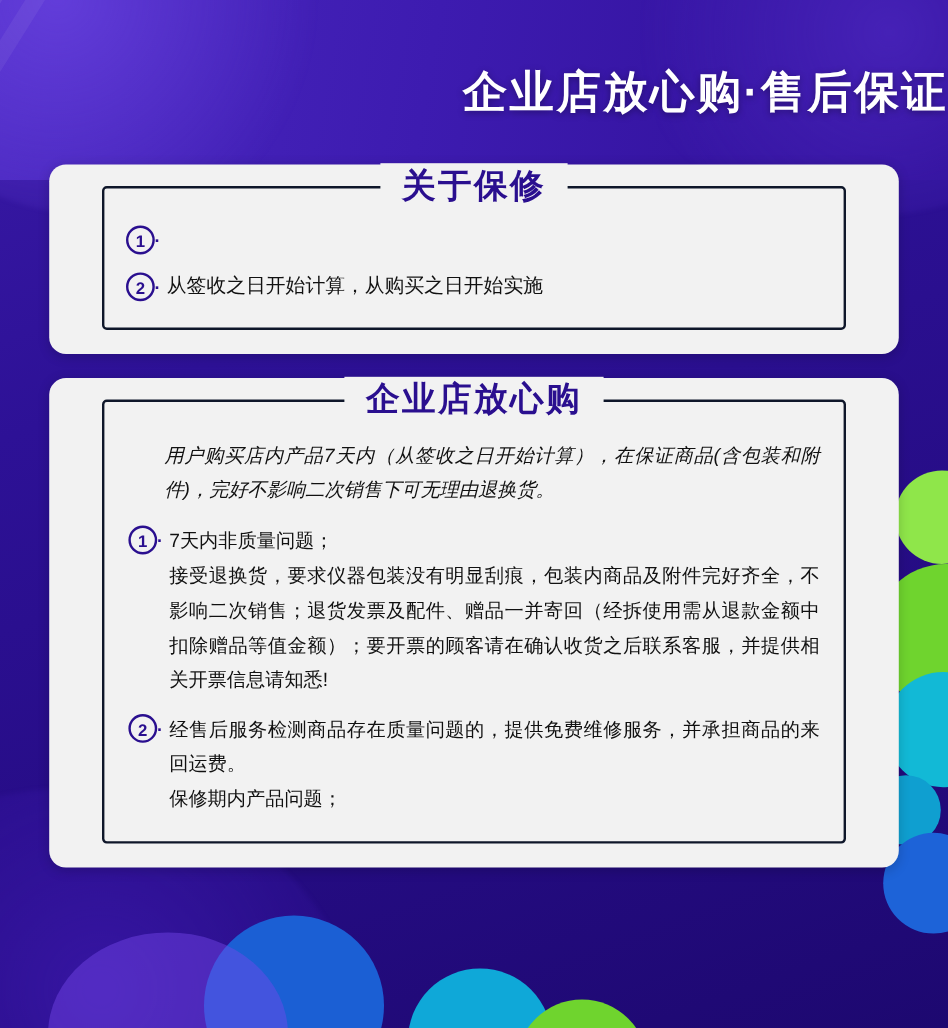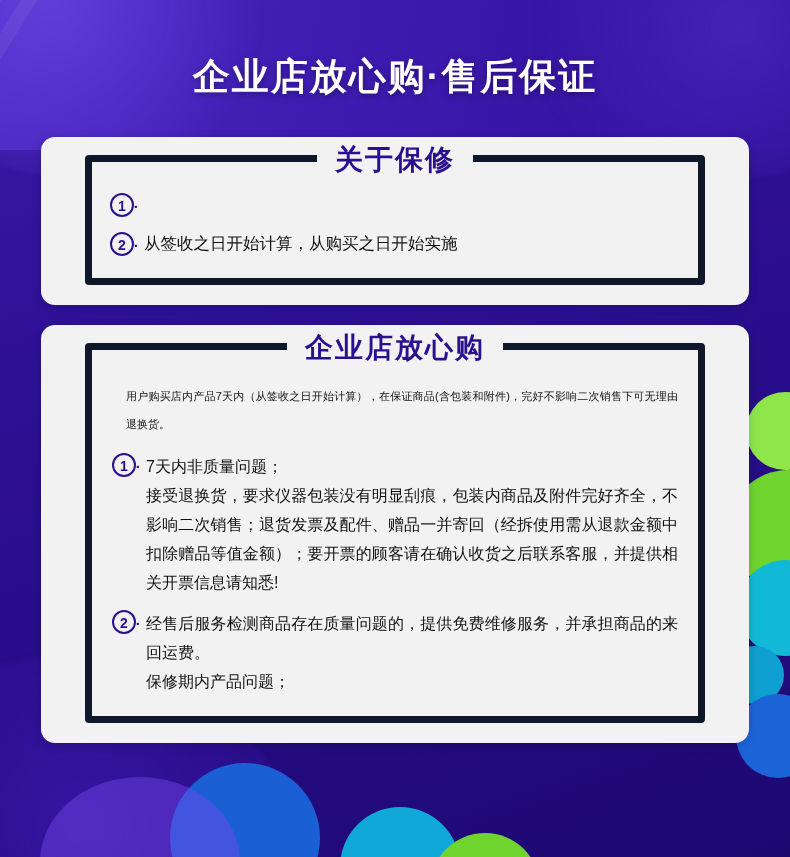--- a/index.html
+++ b/index.html
@@ -90,21 +90,21 @@
     right: 250px; bottom: -86px; width: 110px; height: 110px;
     background: #6fd42e;
   }
   .c-purple-b {
     left: 40px; bottom: -90px; width: 200px; height: 170px;
     background: rgba(118,70,235,0.45);
   }
   
   .header {
     position: relative;
-    text-align: center;
+    text-align: right;
     padding-top: 52px;
   }
   .header-title {
     display: inline-block;
     color: #ffffff;
     font-size: 37px;
     font-weight: bold;
     letter-spacing: 2px;
     text-shadow: 0 2px 6px rgba(0,0,0,0.35);
   }
@@ -117,21 +117,21 @@
     border-radius: 14px;
     box-shadow: 0 2px 10px rgba(0,0,0,0.18);
   }
   .card-warranty { margin-top: 35px; padding: 18px 0 20px; }
   .card-return { margin-top: 20px; padding: 18px 0 20px; }
 
   .inner {
     position: relative;
     margin: 0 auto;
     width: 620px;
-    border: 7px solid #0f172a;
+    border: 2px solid #0f172a;
     border-radius: 4px;
     box-sizing: border-box;
   }
   .inner-warranty { padding: 30px 18px 22px 18px; }
   .inner-return { padding: 32px 20px 20px 20px; }
 
   .section-title {
     position: absolute;
     top: -21px;
     left: 50%;
@@ -180,24 +180,25 @@
     color: #111111;
     font-size: 16px;
     line-height: 24px;
   }
   .warranty-list .item { margin-bottom: 14px; }
   .warranty-list .item:last-child { margin-bottom: 0; }
   .warranty-list .item-text { font-size: 16.5px; }
 
   .lead {
     color: #111111;
-    font-size: 11px;
+    font-size: 16px;
     line-height: 28px;
-    margin: 0 0 14px 14px;
+    margin: 0 0 14px 30px;
     text-align: justify;
+    font-style: italic;
   }
   .return-list .item { margin-bottom: 12px; }
   .return-list .item:last-child { margin-bottom: 0; }
   .return-list .item-text {
     font-size: 16px;
     line-height: 29px;
     text-align: justify;
   }
   .para { margin: 0; }
 </style>

